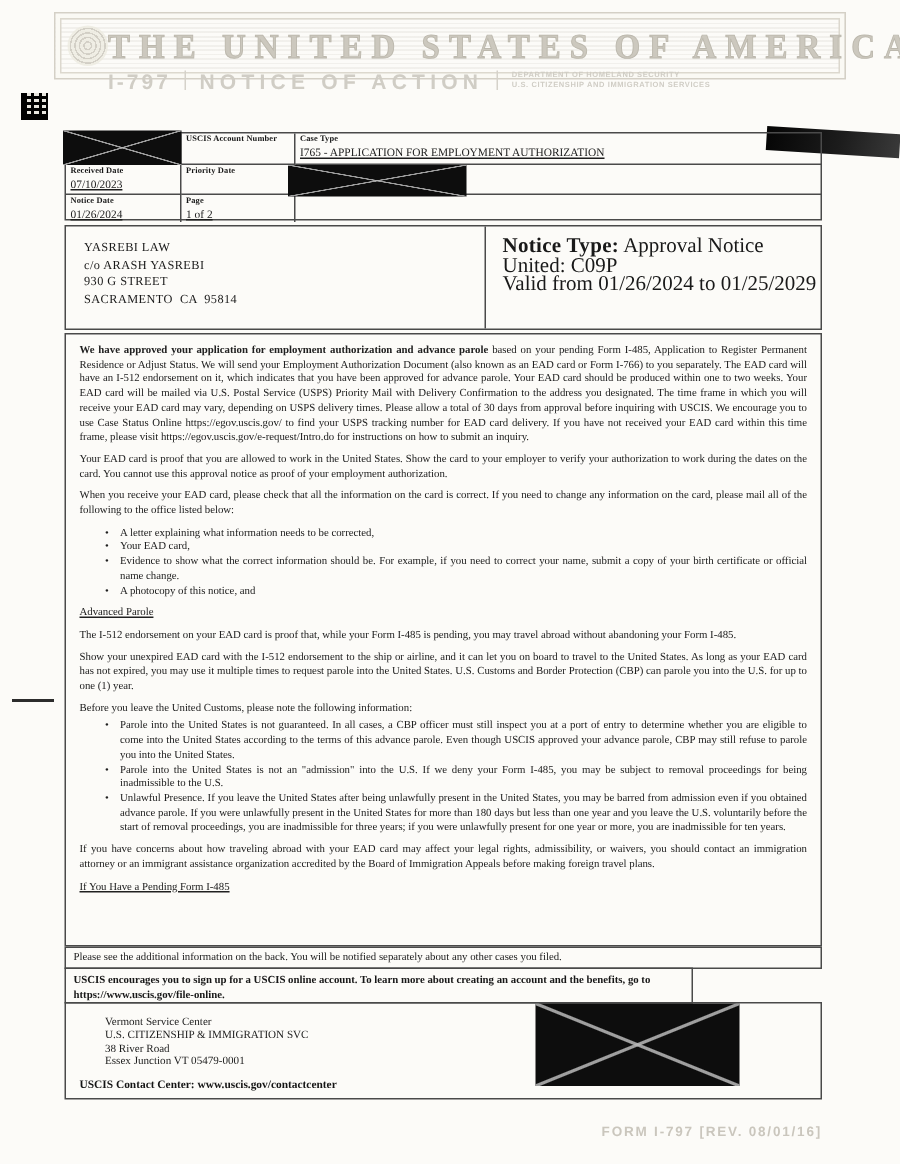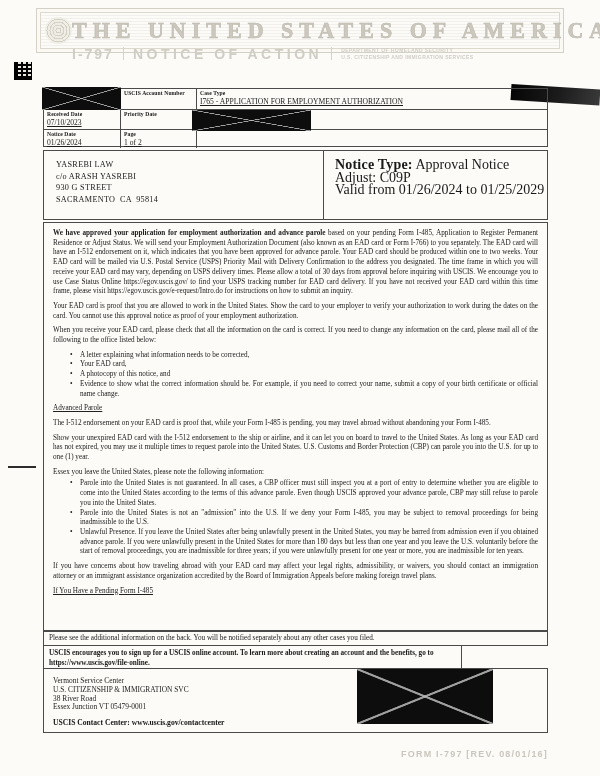--- a/index.html
+++ b/index.html
@@ -76,21 +76,21 @@
   .b-heading { text-decoration:underline; text-underline-offset:1px; }
   .bullet-list { list-style:none; margin:0 0 5px 0; padding-left:27px; }
   .bullet-list li { position:relative; }
   .bullet-list li::before { content:"•"; position:absolute; left:-10px; top:0; }
 
   
   .infoA { left:43px; top:631px; width:505px; height:15px; padding:2px 18px 0 5px; }
   .infoA div { font-size:7.2px; color:#202020; }
   .infoB { left:43px; top:645px; width:419px; height:24px; padding:2px 5px 0 5px; }
   .infoB div { font-size:7.2px; line-height:10px; font-weight:bold; color:#171717; }
-  .svcbox { left:43px; top:668px; width:505px; height:65px; padding:8px 0 0 9px; }
+  .svcbox { left:43px; top:668px; width:505px; height:65px; padding:8px 0 0 26px; }
   .svc-line { font-size:7.4px; line-height:8.8px; color:#1c1c1c; white-space:pre; }
   .contact-line { position:absolute; left:9px; bottom:5px; font-size:7.6px; font-weight:bold; color:#141414; }
 
   .fold-mark { position:absolute; left:8px; top:466px; width:28px; height:2px; background:#2c2c2c; }
 
   .form-footer { position:absolute; right:52px; top:749px; font-family:"Liberation Sans", sans-serif;
     font-weight:bold; font-size:9px; letter-spacing:1.2px; color:#cac6bd; }
 </style>
 </head>
 <body>
@@ -149,39 +149,39 @@
 
   <div class="bx addrbox">
     <div class="addr-cell">
       <div class="addr-line">YASREBI LAW</div>
       <div class="addr-line">c/o ARASH YASREBI</div>
       <div class="addr-line">930 G STREET</div>
       <div class="addr-line">SACRAMENTO  CA  95814</div>
     </div>
     <div class="notice-cell">
       <div class="notice-line"><b>Notice Type:</b><span> Approval Notice</span></div>
-      <div class="notice-line">Adjust: C09P</div>
+      <div class="notice-line">United: C09P</div>
       <div class="notice-line">Valid from 01/26/2024 to 01/25/2029</div>
     </div>
   </div>
 
   <div class="bx bodybox">
       <p><b>We have approved your application for employment authorization and advance parole</b> based on your pending Form I-485, Application to Register Permanent Residence or Adjust Status. We will send your Employment Authorization Document (also known as an EAD card or Form I-766) to you separately. The EAD card will have an I-512 endorsement on it, which indicates that you have been approved for advance parole. Your EAD card should be produced within one to two weeks. Your EAD card will be mailed via U.S. Postal Service (USPS) Priority Mail with Delivery Confirmation to the address you designated. The time frame in which you will receive your EAD card may vary, depending on USPS delivery times. Please allow a total of 30 days from approval before inquiring with USCIS. We encourage you to use Case Status Online https://egov.uscis.gov/ to find your USPS tracking number for EAD card delivery. If you have not received your EAD card within this time frame, please visit https://egov.uscis.gov/e-request/Intro.do for instructions on how to submit an inquiry.</p>
       <p>Your EAD card is proof that you are allowed to work in the United States. Show the card to your employer to verify your authorization to work during the dates on the card. You cannot use this approval notice as proof of your employment authorization.</p>
       <p>When you receive your EAD card, please check that all the information on the card is correct. If you need to change any information on the card, please mail all of the following to the office listed below:</p>
       <ul class="bullet-list">
         <li>A letter explaining what information needs to be corrected,</li>
         <li>Your EAD card,</li>
+        <li>Evidence to show what the correct information should be. For example, if you need to correct your name, submit a copy of your birth certificate or official name change.</li>
         <li>A photocopy of this notice, and</li>
-        <li>Evidence to show what the correct information should be. For example, if you need to correct your name, submit a copy of your birth certificate or official name change.</li>
       </ul>
       <p class="b-heading">Advanced Parole</p>
       <p>The I-512 endorsement on your EAD card is proof that, while your Form I-485 is pending, you may travel abroad without abandoning your Form I-485.</p>
       <p>Show your unexpired EAD card with the I-512 endorsement to the ship or airline, and it can let you on board to travel to the United States. As long as your EAD card has not expired, you may use it multiple times to request parole into the United States. U.S. Customs and Border Protection (CBP) can parole you into the U.S. for up to one (1) year.</p>
-      <p class="tight">Essex you leave the United States, please note the following information:</p>
+      <p class="tight">Before you leave the United Customs, please note the following information:</p>
       <ul class="bullet-list">
         <li>Parole into the United States is not guaranteed. In all cases, a CBP officer must still inspect you at a port of entry to determine whether you are eligible to come into the United States according to the terms of this advance parole. Even though USCIS approved your advance parole, CBP may still refuse to parole you into the United States.</li>
         <li>Parole into the United States is not an "admission" into the U.S. If we deny your Form I-485, you may be subject to removal proceedings for being inadmissible to the U.S.</li>
         <li>Unlawful Presence. If you leave the United States after being unlawfully present in the United States, you may be barred from admission even if you obtained advance parole. If you were unlawfully present in the United States for more than 180 days but less than one year and you leave the U.S. voluntarily before the start of removal proceedings, you are inadmissible for three years; if you were unlawfully present for one year or more, you are inadmissible for ten years.</li>
       </ul>
       <p>If you have concerns about how traveling abroad with your EAD card may affect your legal rights, admissibility, or waivers, you should contact an immigration attorney or an immigrant assistance organization accredited by the Board of Immigration Appeals before making foreign travel plans.</p>
       <p class="b-heading">If You Have a Pending Form I-485</p>
     </div>
 
   <div class="bx infoA">

